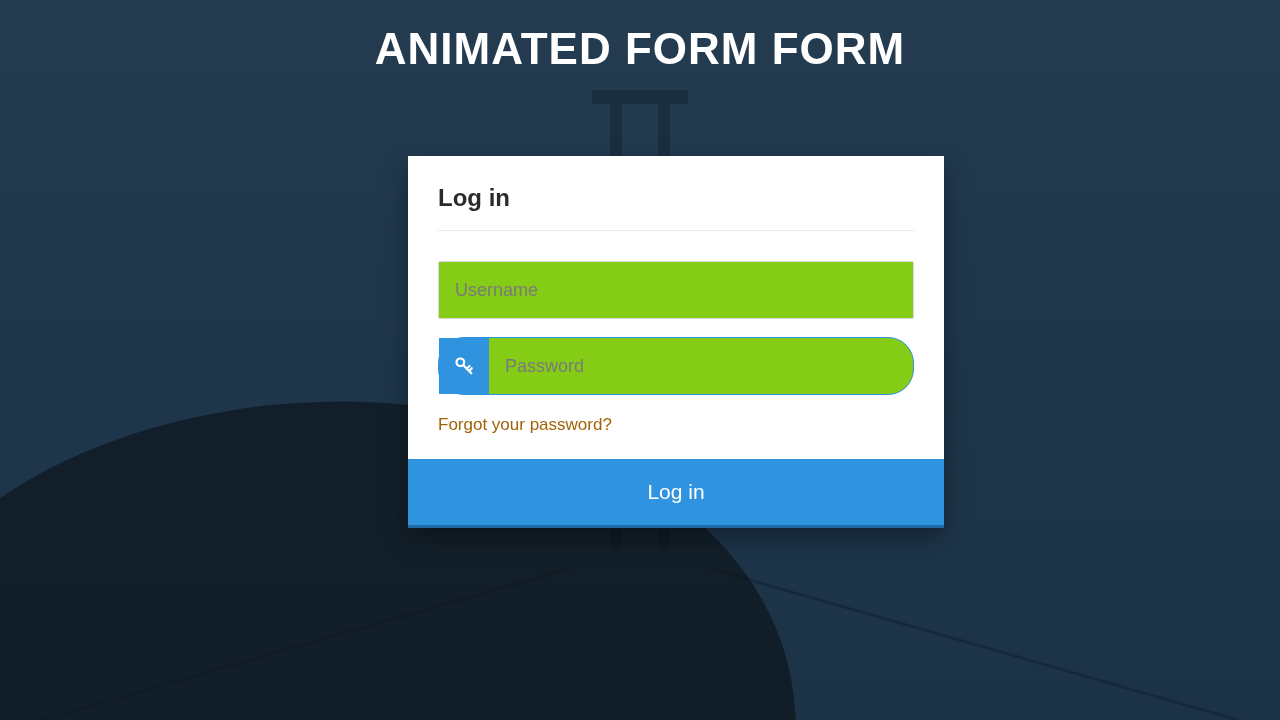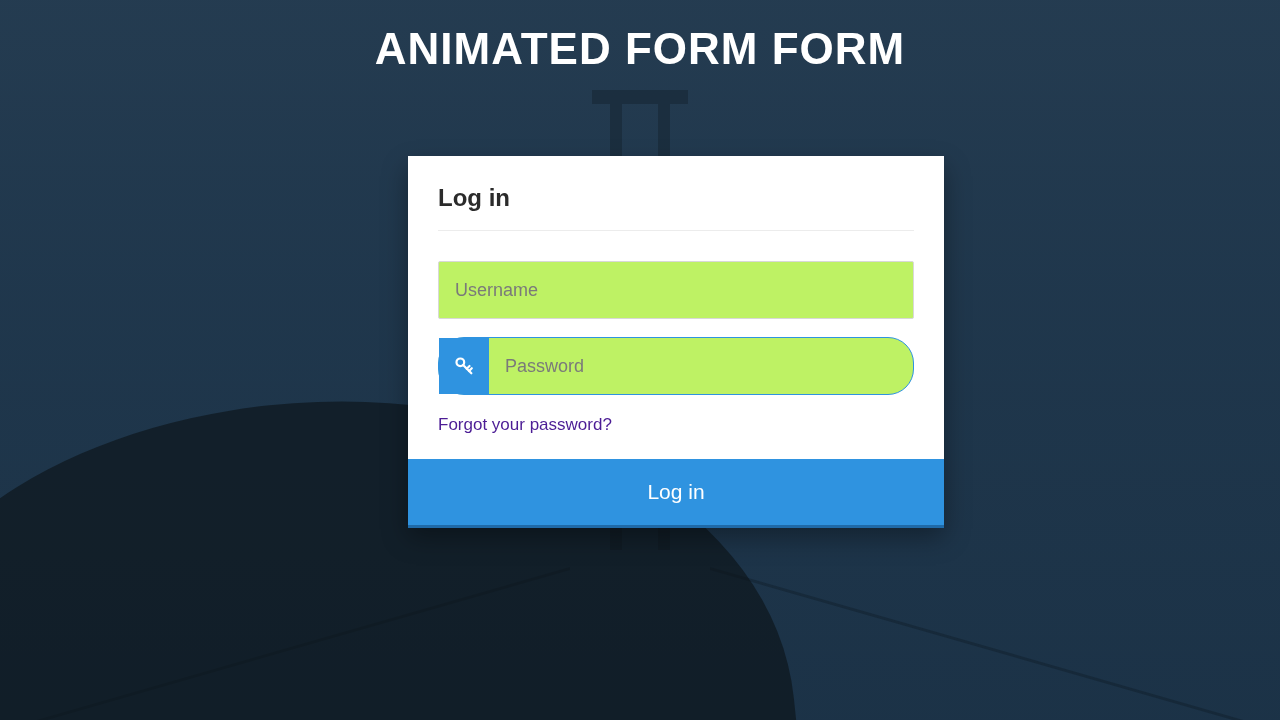--- a/index.html
+++ b/index.html
@@ -46,34 +46,34 @@
   }
   .card-body { padding: 28px 30px 24px 30px; }
   .card-title {
     font-size: 24px; font-weight: 700; color: #2b2b2b;
     padding-bottom: 18px; border-bottom: 1px solid #ececec;
   }
   .fields { padding-top: 30px; }
 
   .field {
     width: 100%; height: 58px; border: 1px solid #d8d8d8; border-radius: 2px;
-    display: flex; align-items: center; margin-bottom: 18px; background: #bef264;
+    display: flex; align-items: center; margin-bottom: 18px; background: #84cc16;
   }
   .field.focused { border-color: #2f93e0; border-radius: 26px; }
   .field .icon {
     width: 50px; height: 100%; background: #2f93e0;
     display: flex; align-items: center; justify-content: center; flex: 0 0 50px;
   }
   .field input {
     flex: 1; height: 100%; border: none; outline: none;
     font-size: 18px; color: #555; padding: 0 16px; background: transparent;
   }
   .field input::placeholder { color: #7a7a7a; }
 
-  .forgot { display: inline-block; margin-top: 2px; color: #4c1d95; font-size: 17px; text-decoration: none; cursor: pointer; text-align: center; }
+  .forgot { display: inline-block; margin-top: 2px; color: #a16207; font-size: 17px; text-decoration: none; cursor: pointer; text-align: center; }
 
   .submit {
     display: block; width: 100%; height: 66px; border: none;
     background: #2f93e0; color: #ffffff; font-size: 21px; cursor: pointer;
   }
   .submit-wrap { box-shadow: 0 3px 0 #1f6aa8; }
 
   .key-icon { width: 22px; height: 22px; }
   .key-icon circle, .key-icon line, .key-icon path { stroke: #ffffff; stroke-width: 2.4; fill: none; stroke-linecap: round; }
 </style>

